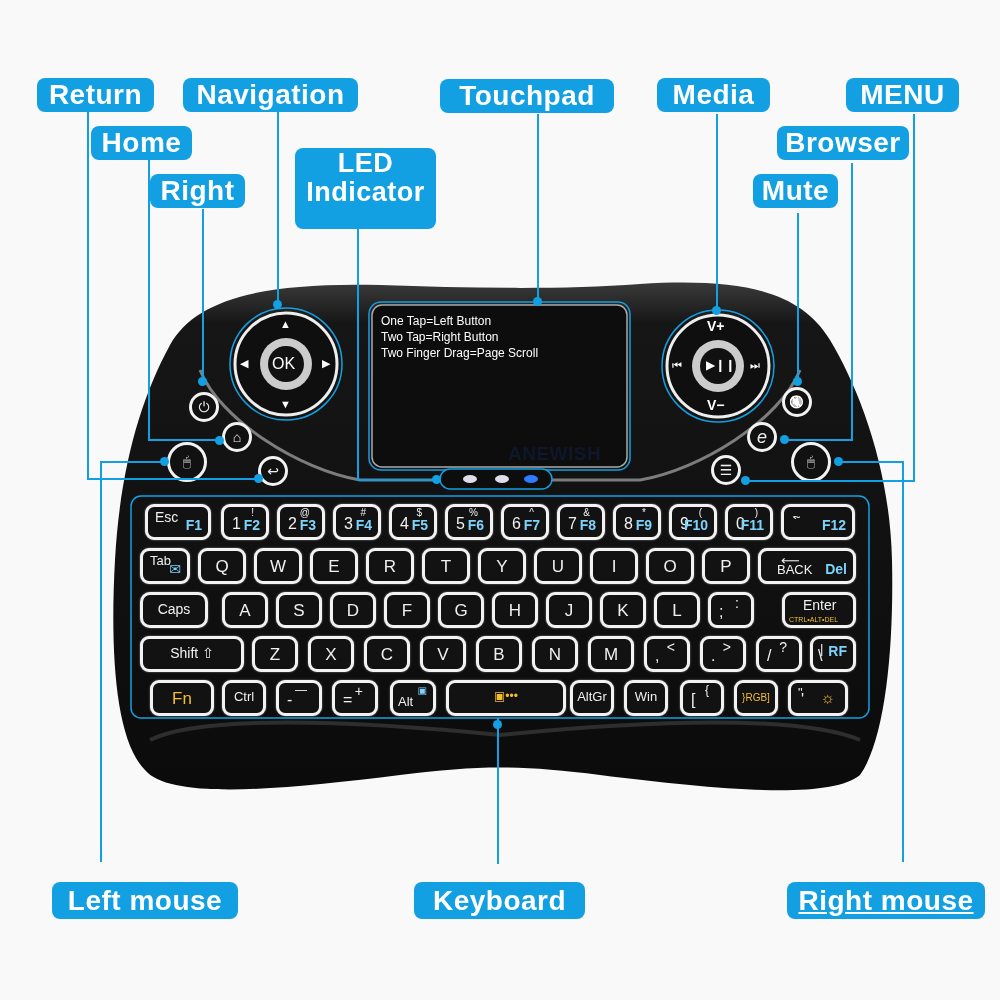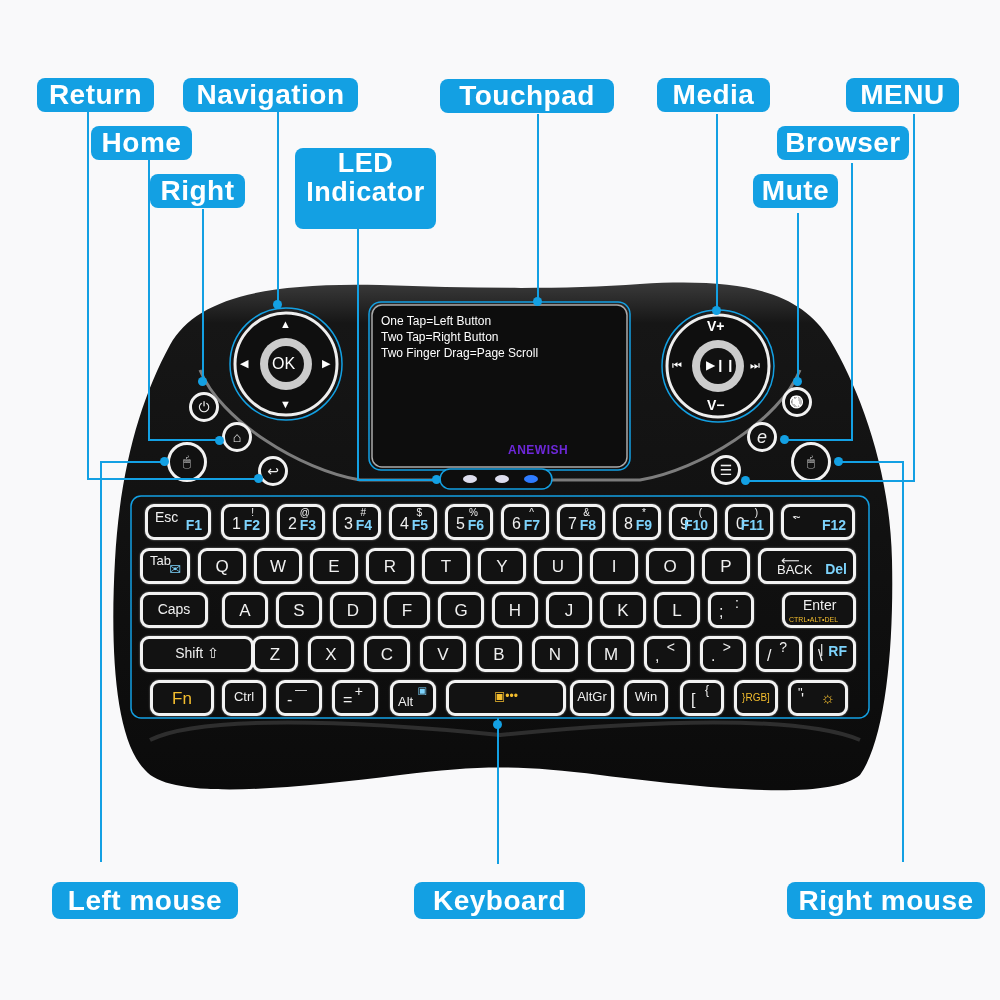--- a/index.html
+++ b/index.html
@@ -16,21 +16,21 @@
   .row { position:absolute; left:0; height:40px; }
   .key { position:absolute; height:36px; border:3px solid #f2f2f2; border-radius:9px; background:#121212;
          box-sizing:border-box; color:#f0f0f0; font-size:15px; box-shadow:0 0 2px rgba(255,255,255,0.5);}
   .key .m { position:absolute; left:0; right:0; top:6px; text-align:center; font-size:17px; }
   .key .bl { position:absolute; left:8px; bottom:4px; font-size:16px; }
   .key .tl { position:absolute; left:7px; top:2px; font-size:13px; }
   .key .fn { position:absolute; right:6px; bottom:4px; font-size:14px; color:#7dd3fc; font-weight:bold; }
   .key .sup { position:absolute; right:12px; top:0px; font-size:10px; }
   .key .y { color:#f3bd2e; }
   .touch-text { position:absolute; left:381px; top:313px; color:#fff; font-size:12px; line-height:16px; }
-  .brand { position:absolute; left:508px; top:443px; color:#6d28d9; font-weight:bold; font-size:12px; letter-spacing:0.5px;}
+  .brand { position:absolute; left:508px; top:443px; color:#0f172a; font-weight:bold; font-size:19px; letter-spacing:0.5px;}
   .rbtn { position:absolute; border-radius:50%; border:3px solid #f2f2f2; background:#111; box-sizing:border-box;
           color:#eee; display:flex; align-items:center; justify-content:center; font-size:14px; }
 </style>
 </head>
 <body>
 
 <svg class="body-svg" width="1000" height="1000">
   <defs>
     <linearGradient id="bodyg" x1="0" y1="0" x2="0" y2="1">
       <stop offset="0" stop-color="#3a3a3a"></stop>
@@ -212,21 +212,21 @@
         <span class="m">P</span>
       </div>
     <div class="key" style="left:624px;width:98px;">
         <span class="tl" style="left:20px;">⟵</span>
         <span class="bl" style="left:16px;font-size:13px;">BACK</span>
         <span class="fn">Del</span>
       </div>
   </div>
 
   <div class="row" style="top:93px;">
-    <div class="key" style="left:6px;width:68px;">
+    <div class="key" style="left:6px;width:68px;border-radius:10px;">
         <span class="m" style="font-size:14px;">Caps</span>
       </div>
     <div class="key" style="left:88px;width:46px;">
         <span class="m">A</span>
       </div>
     <div class="key" style="left:142px;width:46px;">
         <span class="m">S</span>
       </div>
     <div class="key" style="left:196px;width:46px;">
         <span class="m">D</span>
@@ -253,21 +253,21 @@
         <span class="bl">;</span>
         <span class="sup" style="font-size:14px;">:</span>
       </div>
     <div class="key" style="left:648px;width:74px;">
         <span class="tl" style="left:18px;font-size:14px;text-align:center;">Enter</span>
         <span style="position:absolute;left:4px;bottom:2px;font-size:7px;color:#f3bd2e;">CTRL•ALT•DEL</span>
       </div>
   </div>
 
   <div class="row" style="top:137px;">
-    <div class="key" style="left:6px;width:114px;">
+    <div class="key" style="left:6px;width:104px;">
         <span class="m" style="font-size:14px;">Shift ⇧</span>
       </div>
     <div class="key" style="left:118px;width:46px;">
         <span class="m">Z</span>
       </div>
     <div class="key" style="left:174px;width:46px;">
         <span class="m">X</span>
       </div>
     <div class="key" style="left:230px;width:46px;">
         <span class="m">C</span>
@@ -400,13 +400,13 @@
 <div class="label" style="left:91px;top:126px;width:101px;">Home</div>
 <div class="label" style="left:777px;top:126px;width:132px;">Browser</div>
 <div class="label" style="left:150px;top:174px;width:95px;">Right</div>
 <div class="label" style="left:753px;top:174px;width:85px;">Mute</div>
 <div class="label two" style="left:295px;top:148px;width:141px;height:81px;">
   <div>LED</div>
   <div>Indicator</div>
 </div>
 <div class="label" style="left:16px;top:882px;width:186px;height:37px;line-height:37px;margin-left:36px;">Left mouse</div>
 <div class="label" style="left:414px;top:882px;width:171px;height:37px;line-height:37px;">Keyboard</div>
-<div class="label" style="left:787px;top:882px;width:198px;height:37px;line-height:37px;">Right mouse</div>
+<div class="label" style="left:787px;top:882px;width:198px;height:37px;line-height:37px;text-decoration:underline;">Right mouse</div>
 
 </body></html>

